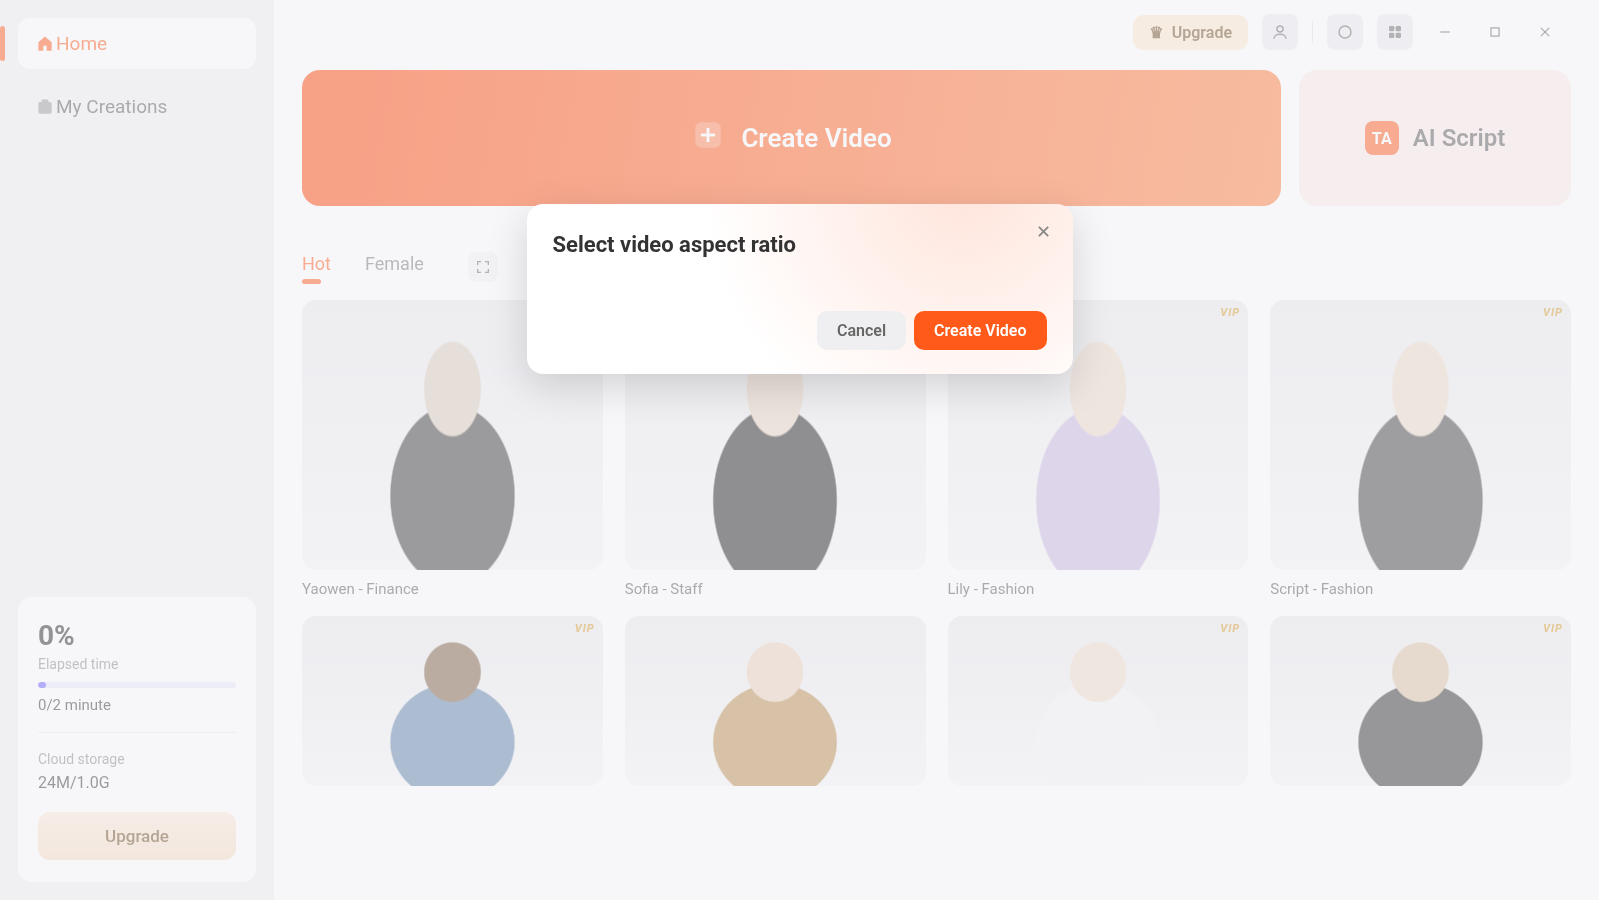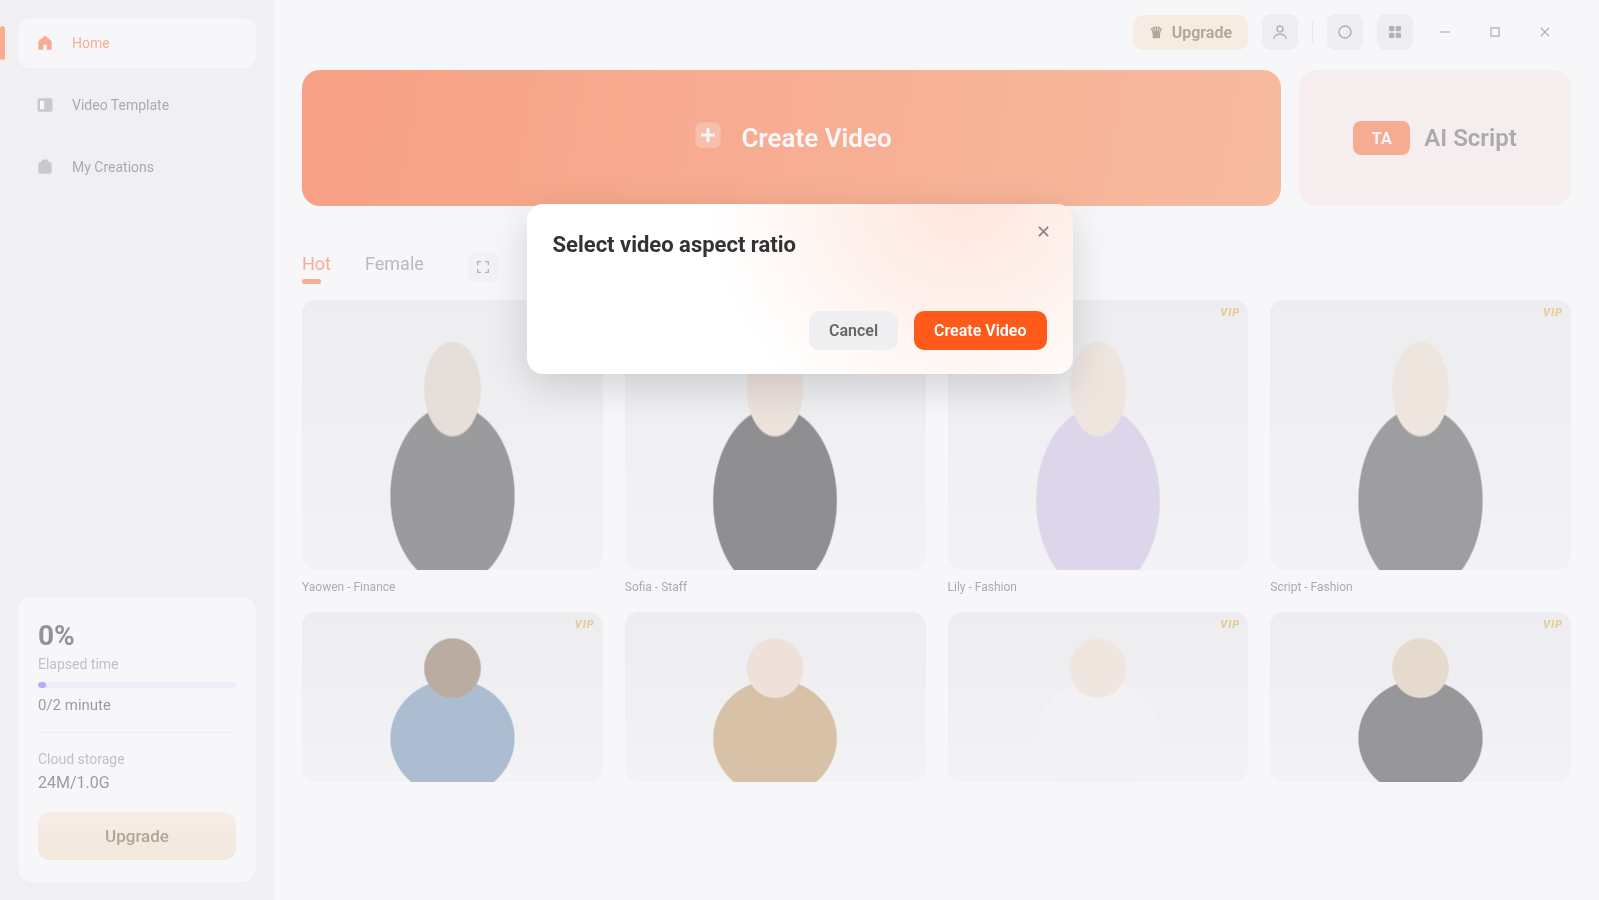--- a/index.html
+++ b/index.html
@@ -5,21 +5,21 @@
 * { box-sizing: border-box; margin: 0; padding: 0; font-family: -apple-system, BlinkMacSystemFont, "Segoe UI", Roboto, sans-serif; }
 html, body { width: 1599px; height: 900px; overflow: hidden; background: #f5f5f7; }
 .app { display: flex; width: 100%; height: 100%; position: relative; }
 .sidebar { width: 274px; background: #f0f0f2; padding: 18px; display: flex; flex-direction: column; }
 .logo-row { display: flex; align-items: center; gap: 10px; margin: 18px 0 28px 0; }
 .logo-box { width: 54px; height: 54px; border-radius: 14px; background: linear-gradient(135deg, #ff6b4a, #7b3fa0, #2b4a7e); display: flex; align-items:center; justify-content:center; }
 .logo-head { width: 28px; height: 34px; background: radial-gradient(circle at 50% 30%, #fff 30%, rgba(255,255,255,0.2) 60%, transparent 70%); border-radius: 50% 50% 45% 45%; }
 .brand { display:flex; flex-direction:column; line-height:1.1; }
 .brand-top { font-weight:700; font-size:20px; color:#333; letter-spacing:0.3px; }
 .brand-bot { font-weight:700; font-size:20px; color:#333; letter-spacing:0.3px; }
-.nav-item { display:flex; align-items:center; gap:16px; padding:14px 16px; border-radius:12px; font-size:14px; color:#555; cursor:pointer; margin-bottom:12px; }
+.nav-item { display:flex; align-items:center; gap:0; padding:14px 16px; border-radius:12px; font-size:19px; color:#555; cursor:pointer; margin-bottom:12px; }
 .nav-item.active { background:#fff; color:#ff5a1a; position:relative; }
 .nav-item.active::before { content:""; position:absolute; left:-18px; top:8px; bottom:8px; width:5px; background:#ff5a1a; border-radius:3px; }
 .nav-icon { width:22px; height:22px; display:inline-flex; align-items:center; justify-content:center; }
 .stats-card { margin-top:auto; background:#fff; border-radius:14px; padding:22px 20px 22px 20px; }
 .stat-pct { font-size:28px; font-weight:700; color:#222; }
 .stat-label { font-size:14px; color:#888; margin-top:4px; }
 .bar { height:6px; background:#e8e8ff; border-radius:3px; margin-top:10px; position:relative; overflow:hidden; }
 .bar-fill { position:absolute; left:0; top:0; bottom:0; width:4%; background:#6a5cff; border-radius:3px; }
 .stat-min { font-size:15px; color:#333; margin-top:8px; }
 .divider { height:1px; background:#ececec; margin:18px 0; }
@@ -30,36 +30,36 @@
 .main { flex:1; position:relative; padding: 0 28px; background:#fff; }
 .titlebar { height:64px; display:flex; align-items:center; justify-content:flex-end; gap:14px; padding-right:8px; }
 .pill { display:flex; align-items:center; gap:8px; background:#fde7cc; border-radius:10px; padding:8px 16px; color:#6b4a1f; font-weight:600; font-size:16px; cursor:pointer; }
 .tb-icon { width:36px; height:36px; border-radius:8px; background:#ececf0; display:flex; align-items:center; justify-content:center; color:#666; cursor:pointer; }
 .tb-sep { width:1px; height:22px; background:#ddd; }
 .win-icon { width:36px; height:36px; display:flex; align-items:center; justify-content:center; color:#555; cursor:pointer; }
 
 .hero-row { display:flex; gap:18px; margin-top:6px; }
 .create-btn { flex:1; height:136px; border-radius:18px; background:linear-gradient(100deg,#ff3f00,#ff7b3a); display:flex; align-items:center; justify-content:center; gap:16px; color:#fff; font-size:26px; font-weight:600; cursor:pointer; }
 .ai-script { width:272px; height:136px; border-radius:18px; background:#fdece7; display:flex; align-items:center; justify-content:center; gap:14px; color:#555; font-size:24px; font-weight:600; cursor:pointer; }
-.square-icon { width:57px; height:34px; border-radius:8px; background:#ff5a1a; display:inline-flex; align-items:center; justify-content:center; color:#fff; font-weight:700; font-size:16px; }
+.square-icon { width:34px; height:34px; border-radius:8px; background:#ff5a1a; display:inline-flex; align-items:center; justify-content:center; color:#fff; font-weight:700; font-size:16px; }
 
 .tabs-row { display:flex; align-items:center; margin-top:46px; gap:34px; }
 .tab { font-size:18px; color:#777; padding-bottom:8px; cursor:pointer; }
 .tab.active { color:#ff5a1a; font-weight:400; position:relative; }
 .tab.active::after { content:""; position:absolute; left:0; right:10px; bottom:-2px; height:5px; background:#ff5a1a; border-radius:3px; }
 .search { margin-left:auto; display:flex; align-items:center; gap:10px; background:#f3f3f5; border-radius:10px; padding:8px 14px; width:272px; }
 .search input { border:none; background:transparent; outline:none; font-size:16px; color:#555; width:100%; }
 .toolbar-icon { width:30px; height:30px; border-radius:8px; background:#f3f3f5; display:flex; align-items:center; justify-content:center; color:#666; cursor:pointer; margin-left:10px; }
 
 .grid { display:grid; grid-template-columns: repeat(4, 1fr); gap:18px 22px; margin-top:18px; }
 .card { position:relative; }
 .thumb { width:100%; height:270px; border-radius:14px; background:linear-gradient(180deg,#e9e9ec,#f5f5f7); position:relative; overflow:hidden; display:flex; align-items:flex-end; justify-content:center; }
 .thumb2 { height:170px; }
 .vip { position:absolute; top:6px; right:8px; font-size:11px; font-weight:800; font-style:italic; color:#d59a2a; letter-spacing:1px; }
-.caption { margin-top:10px; font-size:12px; color:#555; }
+.caption { margin-top:10px; font-size:15px; color:#555; }
 .person { width:72%; height:86%; background: radial-gradient(ellipse at 50% 22%, #d9c7b5 18%, transparent 19%), radial-gradient(ellipse at 50% 68%, #333 40%, transparent 41%); border-radius:50% 50% 0 0; }
 .p2 { background: radial-gradient(ellipse at 50% 22%, #e8d3c0 18%, transparent 19%), radial-gradient(ellipse at 50% 70%, #1a1a1a 40%, transparent 41%); }
 .p3 { background: radial-gradient(ellipse at 50% 22%, #ecd7c6 18%, transparent 19%), radial-gradient(ellipse at 50% 70%, #c6b6e0 40%, transparent 41%); }
 .p4 { background: radial-gradient(ellipse at 50% 22%, #ecd7c6 18%, transparent 19%), radial-gradient(ellipse at 50% 70%, #3a3a3a 40%, transparent 41%); }
 .p5 { background: radial-gradient(ellipse at 50% 22%, #7a5a3e 18%, transparent 19%), radial-gradient(ellipse at 50% 70%, #5a7fa8 40%, transparent 41%); }
 .p6 { background: radial-gradient(ellipse at 50% 22%, #e8cfb8 18%, transparent 19%), radial-gradient(ellipse at 50% 70%, #b88a4a 40%, transparent 41%); }
 .p7 { background: radial-gradient(ellipse at 50% 22%, #f0dac8 18%, transparent 19%), radial-gradient(ellipse at 50% 70%, #f4f4f4 40%, transparent 41%); }
 .p8 { background: radial-gradient(ellipse at 50% 22%, #d9bfa0 18%, transparent 19%), radial-gradient(ellipse at 50% 70%, #2a2a2a 40%, transparent 41%); }
 
 .overlay { position:absolute; inset:0; background:rgba(240,240,244,0.55); display:flex; align-items:flex-start; justify-content:center; padding-top:204px; }
@@ -68,46 +68,37 @@
 .modal h2 { font-size:22px; font-weight:700; color:#333; margin-bottom:26px; }
 .ratio-row { display:flex; gap:16px; }
 .ratio-card { flex:1; border:2px solid #eee; border-radius:14px; padding:18px 18px; display:flex; justify-content:space-between; align-items:center; cursor:pointer; background:#f6f6f7; }
 .ratio-card.selected { border-color:#ff5a1a; background:#fff7f2; }
 .ratio-card.selected .rc-title { color:#ff5a1a; }
 .rc-title { font-size:18px; font-weight:600; color:#444; }
 .rc-sub { font-size:16px; color:#888; margin-top:6px; }
 .rc-icon-land { width:50px; height:36px; border:3px solid #ff5a1a; border-radius:6px; background:#ff5a1a; position:relative; }
 .rc-icon-land::after { content:""; position:absolute; left:10px; right:10px; bottom:-6px; height:3px; background:#ff5a1a; border-radius:2px; }
 .rc-icon-port { width:34px; height:54px; border:3px solid #bbb; border-radius:8px; background:#eee; position:relative; }
-.modal-actions { display:flex; justify-content:flex-end; gap:16px; margin-top:28px;align-items:flex-end; }
+.modal-actions { display:flex; justify-content:flex-end; gap:8px; margin-top:28px;align-items:flex-end; }
 .btn { padding:10px 20px; border-radius:10px; font-size:16px; font-weight:600; cursor:pointer; border:none; }
 .btn-cancel { background:#efeff1; color:#666; }
 .btn-primary { background:#ff5a1a; color:#fff; }
 </style>
 </head>
 <body>
 
 <div class="app">
   <div class="sidebar">
     <div class="nav-item active">
       <span class="nav-icon">
           <svg width="20" height="20" viewBox="0 0 24 24" fill="#ff5a1a">
             <path d="M4 10v10h6v-6h4v6h6V10L12 3 4 10z"></path>
           </svg>
         </span>
       <span>Home</span>
-    </div>
-    <div class="nav-item">
-      <span class="nav-icon">
-          <svg width="20" height="20" viewBox="0 0 24 24" fill="#999">
-            <rect x="3" y="4" width="18" height="16" rx="2"></rect>
-            <rect x="6" y="7" width="5" height="10" fill="#fff"></rect>
-          </svg>
-        </span>
-      <span>Video Template</span>
     </div>
     <div class="nav-item">
       <span class="nav-icon">
           <svg width="20" height="20" viewBox="0 0 24 24" fill="#999">
             <rect x="4" y="6" width="16" height="14" rx="2"></rect>
             <rect x="8" y="3" width="8" height="4" rx="1"></rect>
           </svg>
         </span>
       <span>My Creations</span>
     </div>

